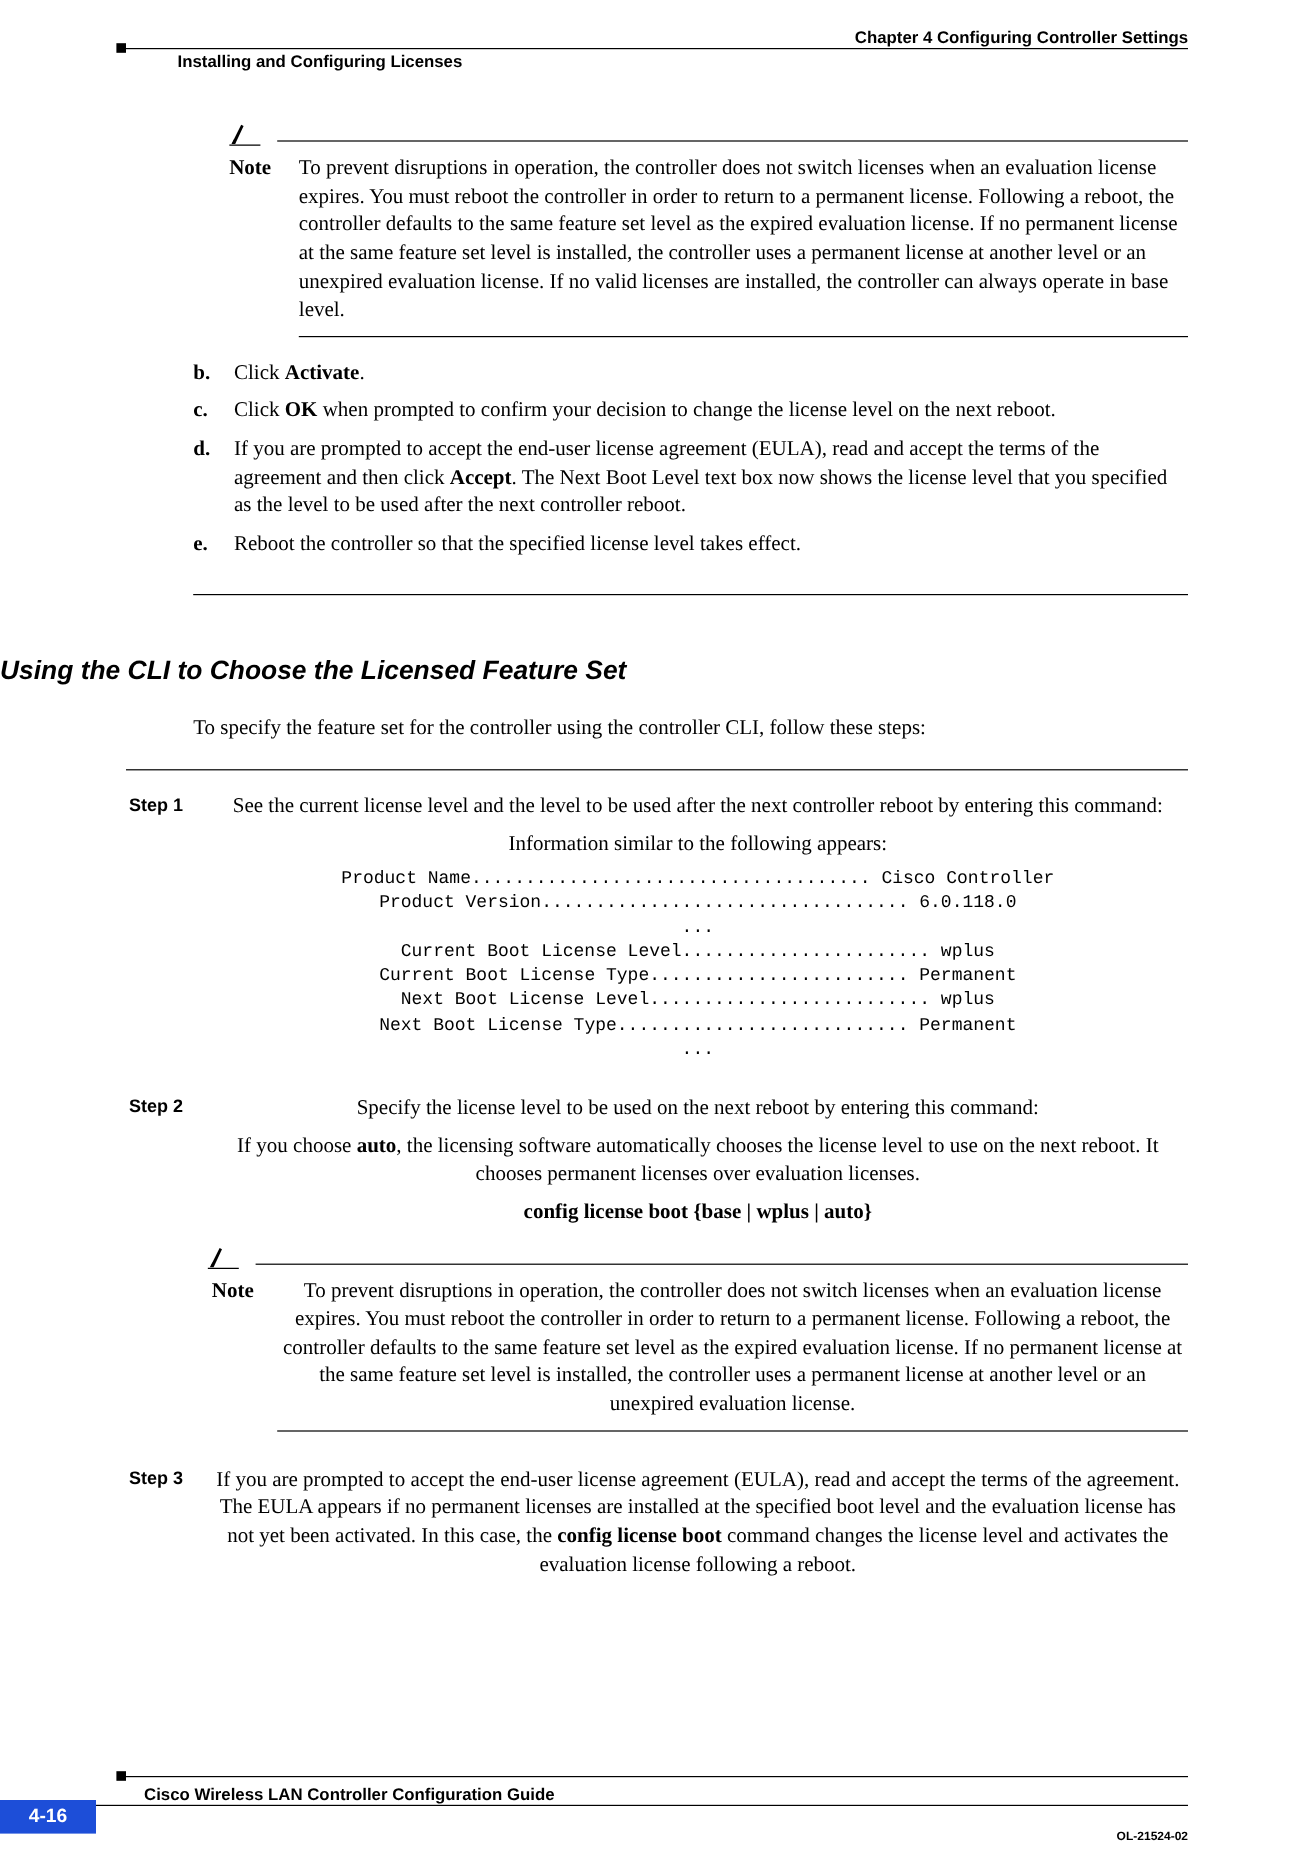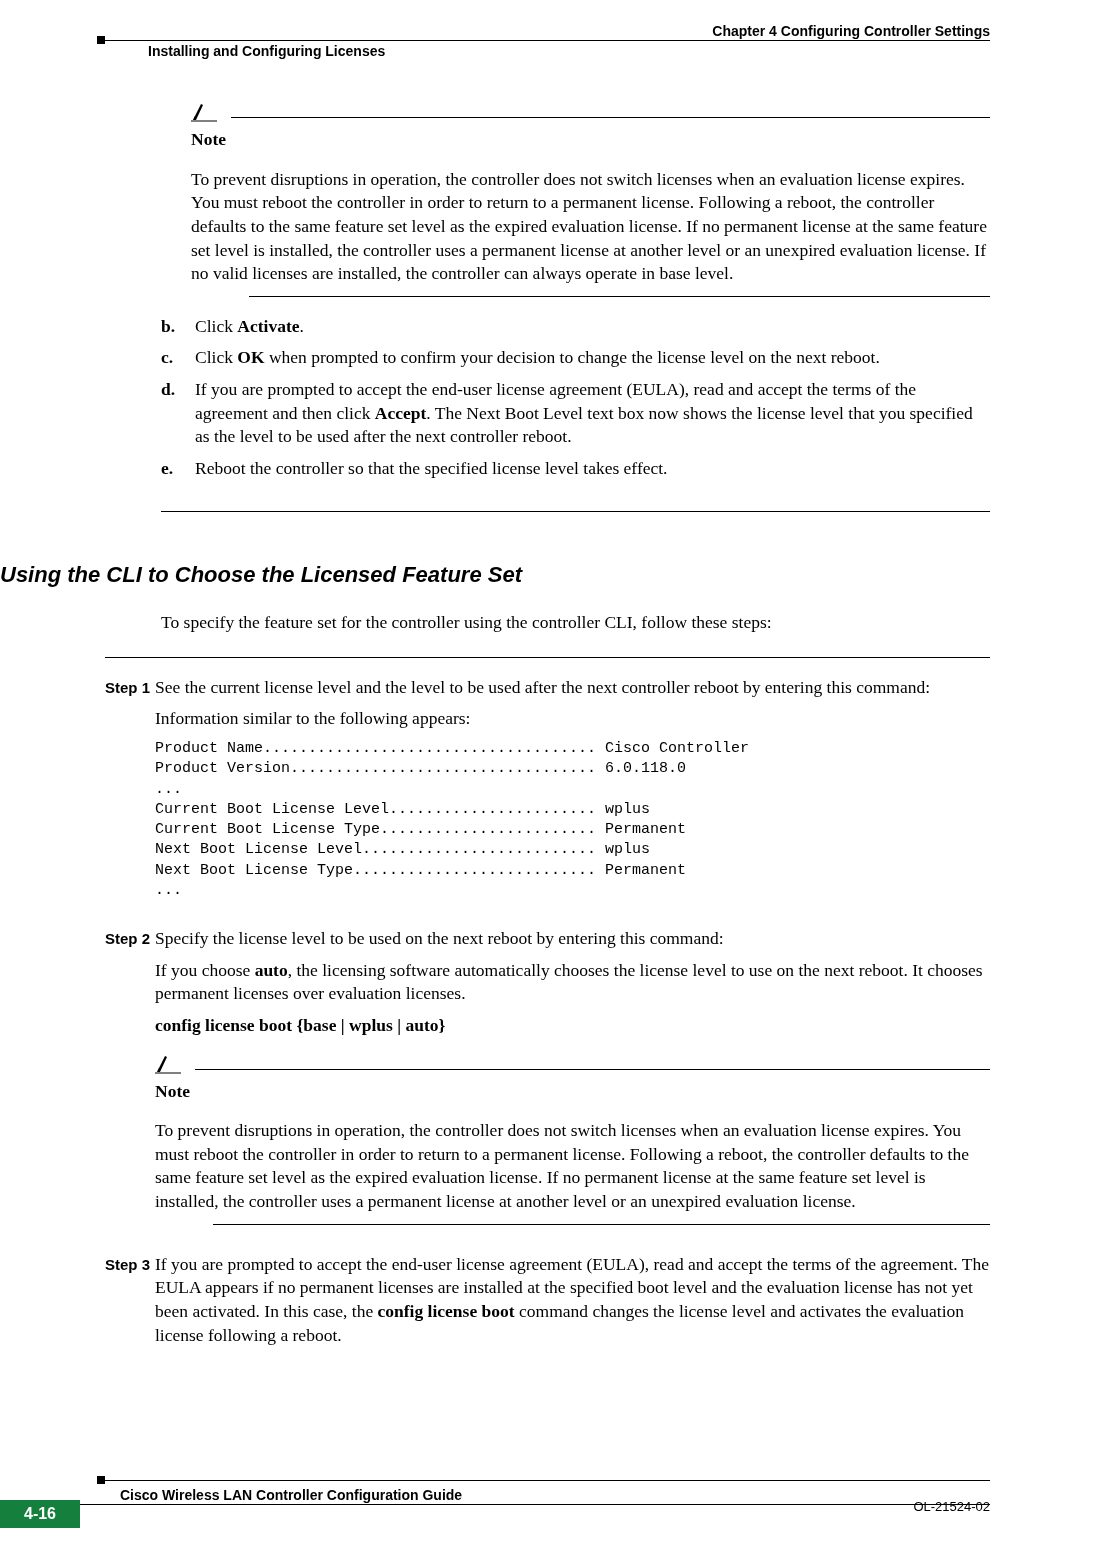--- a/index.html
+++ b/index.html
@@ -68,21 +68,20 @@
     .note-icon svg { display: block; }
     .note-rule {
       flex: 1;
       border-top: 1.3px solid #000;
       margin-bottom: 4px;
     }
     .note-body {
       display: flex;
       gap: 16px;
       margin-top: 6px;
-      flex-direction: column;
     }
     .note-label {
       font-weight: bold;
       min-width: 42px;
     }
     .note-text {
       flex: 1;
     }
     .note-bottom-rule {
       border-top: 1px solid #000;
@@ -125,21 +124,23 @@
       margin-top: 22px;
     }
 
     .procedure-rule {
       border-top: 1px solid #000;
       margin: 22px 0 0 56px;
     }
 
     .step {
       display: flex;
+      gap: 18px;
       margin-top: 18px;
+      text-align: center;
     }
     .step-lbl {
       font-family: Arial, Helvetica, sans-serif;
       font-weight: bold;
       font-size: 15px;
       min-width: 50px;
       padding-top: 2px;
     }
     .step-body { flex: 1; }
     .step-body p { margin-bottom: 8px; }
@@ -175,30 +176,30 @@
     }
     .foot-title {
       position: absolute;
       left: 120px; top: 6px;
       font-family: Arial, Helvetica, sans-serif;
       font-weight: bold;
       font-size: 14px;
     }
     .foot-doc {
       position: absolute;
-      right: 105px; top: 18px;
-      font-family: Arial, Helvetica, sans-serif;
-      font-weight: normal;
-      font-size: 13px;
+      right: 105px; top: 44px;
+      font-family: Arial, Helvetica, sans-serif;
+      font-weight: bold;
+      font-size: 10px;
     }
     .foot-pagenum {
       position: absolute;
       left: 0; top: 20px;
       width: 80px; height: 28px;
-      background: #15803d; color: #fff;
+      background: #1d4ed8; color: #fff;
       font-family: Arial, Helvetica, sans-serif;
       font-weight: bold;
       font-size: 16px;
       display: flex; align-items: center; justify-content: center;
     }
     .foot-inner-rule {
       position: absolute;
       left: 80px; right: 105px; top: 24px;
       height: 1px; background: #000;
     }

